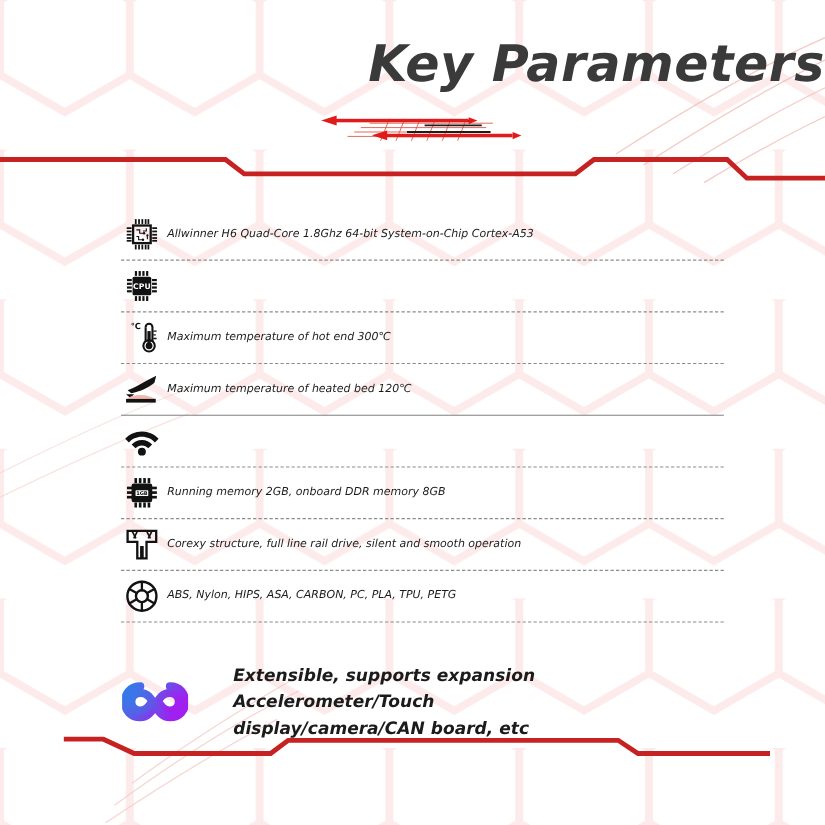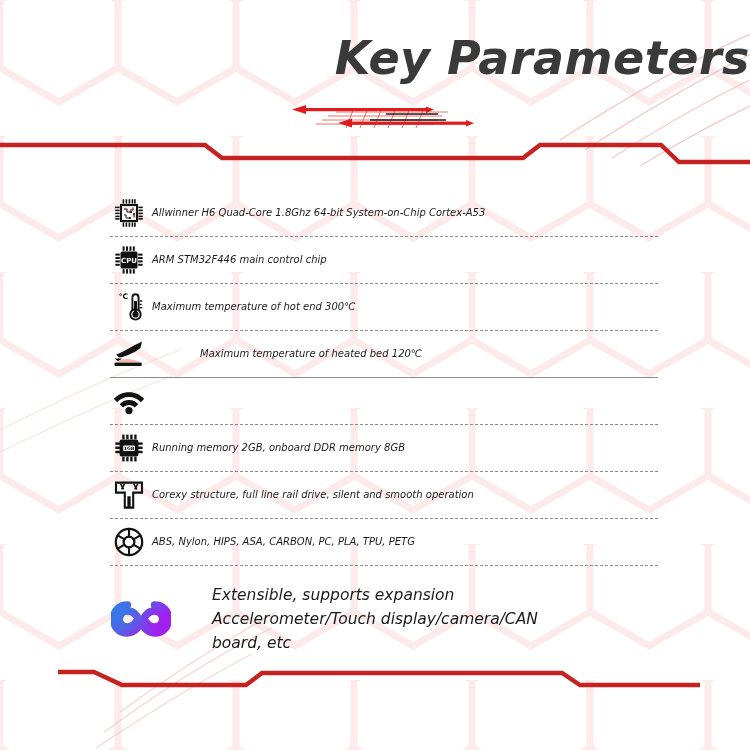--- a/index.html
+++ b/index.html
@@ -94,21 +94,20 @@
   }
   .spec-row {
     display: flex;
     align-items: center;
     min-height: 44px;
     padding: 1px 0;
     border-bottom: 1px dashed #8c8c8c;
   }
   .spec-row.solid-sep {
     border-bottom: 1px solid #8a8a8a;
-    gap: 48px;
   }
   .spec-row.no-sep {
     border-bottom: none;
   }
   .spec-icon {
     flex: 0 0 auto;
     width: 38px;
     height: 38px;
     display: flex;
     align-items: center;
@@ -122,24 +121,25 @@
     font-family: "DejaVu Sans", sans-serif;
     font-style: italic;
     font-size: 10px;
     color: #1b1b1b;
     line-height: 1.25;
     white-space: nowrap;
   }
 
   
   .spec-row.extend {
-    margin-top: 16px;
+    margin-top: 35px;
     min-height: 62px;
     align-items: center;
     border-bottom: none;
+    font-weight: bold;
   }
   .spec-row.extend .spec-icon {
     width: 62px;
     height: 48px;
     margin-right: 40px;
   }
   .spec-row.extend .spec-text {
     white-space: normal;
     font-size: 15.5px;
     line-height: 1.55;
@@ -305,21 +305,20 @@
             <g>
               <rect x="25.2" y="9.6" width="4.4" height="2"></rect>
                 <rect x="25.2" y="13" width="4.4" height="2"></rect>
               <rect x="25.2" y="16.4" width="4.4" height="2"></rect>
                 <rect x="25.2" y="19.8" width="4.4" height="2"></rect>
             </g>
           </g>
           <text x="16" y="18.6" font-family="'DejaVu Sans',sans-serif" font-size="7" font-weight="700" fill="#ffffff" text-anchor="middle">CPU</text>
         </svg>
       </span>
-      <span class="spec-text">ARM STM32F446 main control chip</span>
     </div>
 
 
     <div class="spec-row">
       <span class="spec-icon">
         <svg width="32" height="32" viewBox="0 0 32 32" xmlns="http://www.w3.org/2000/svg">
           <g stroke="#121212" stroke-width="1.9" fill="none">
             <path d="M19.4 6.4 a3.1 3.1 0 0 1 6.2 0 v13.2"></path>
             <path d="M19.4 6.4 v13.2"></path>
           </g>

